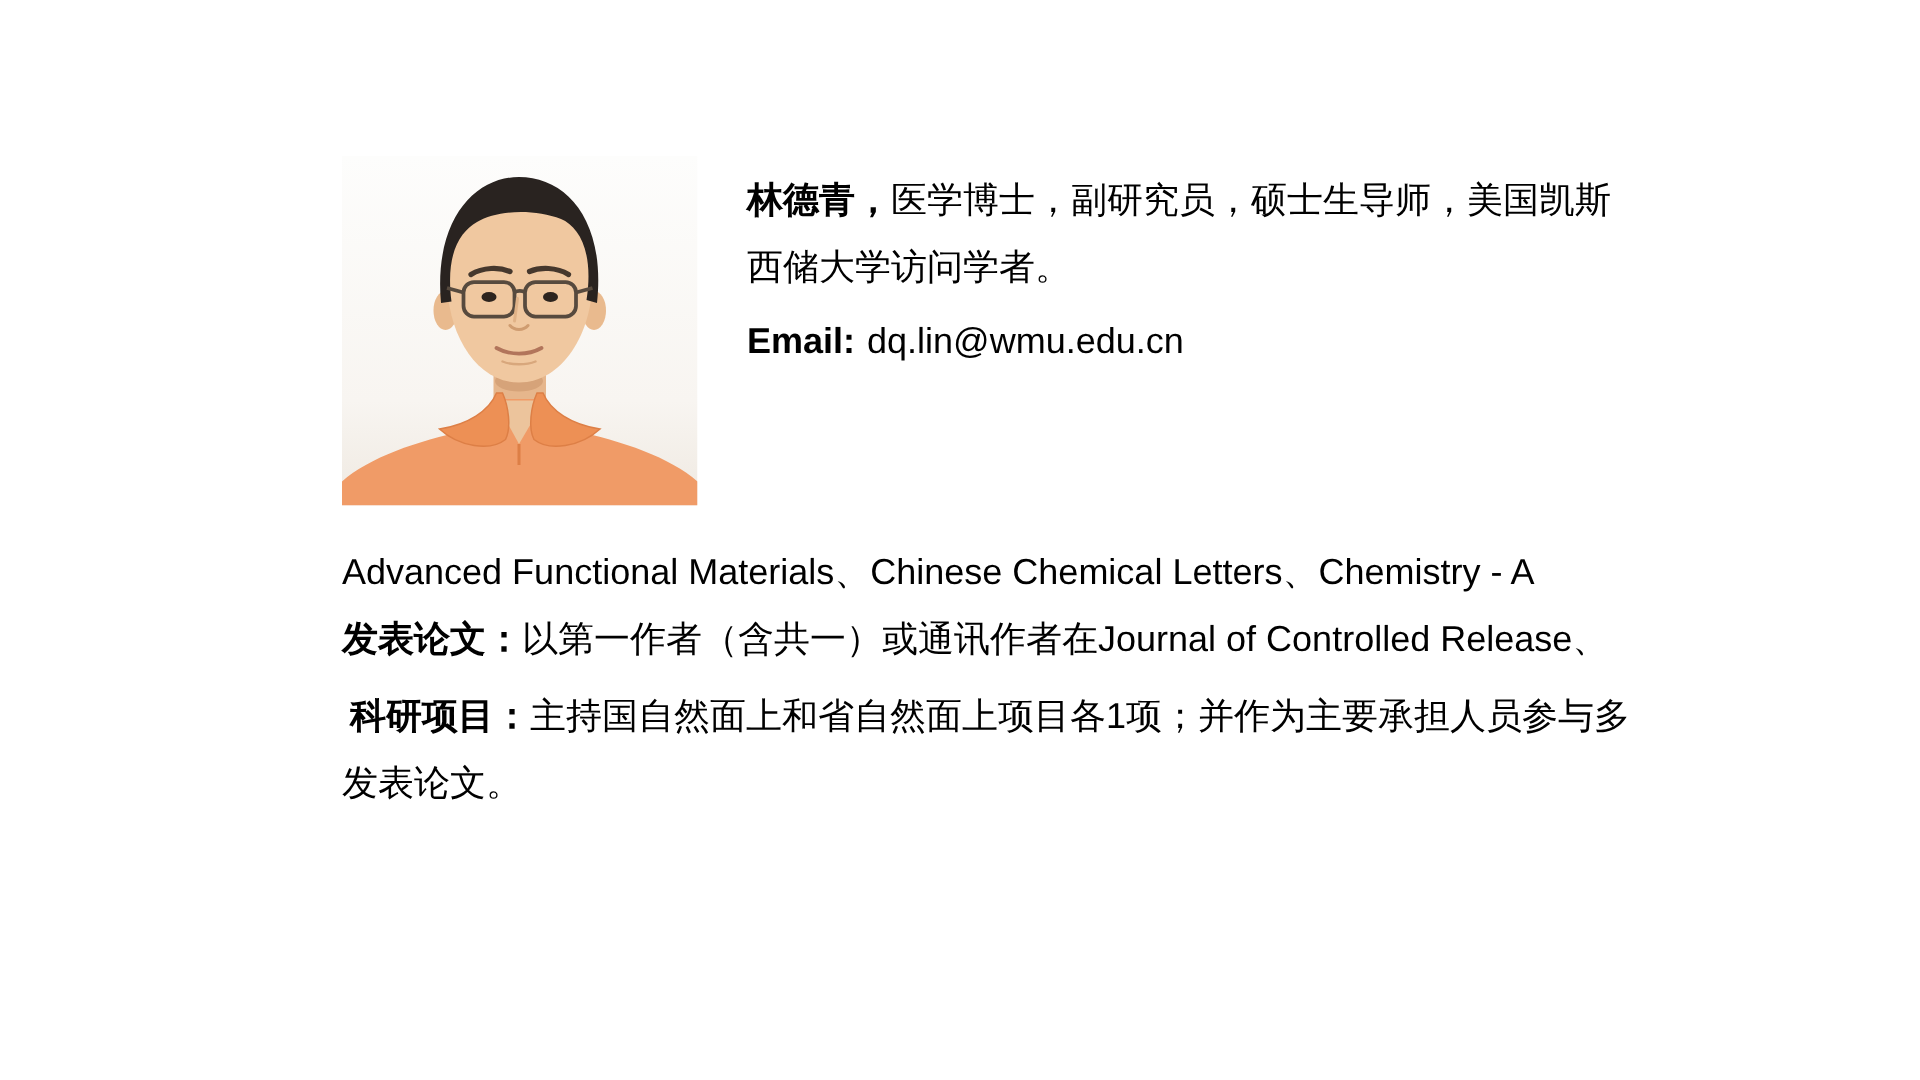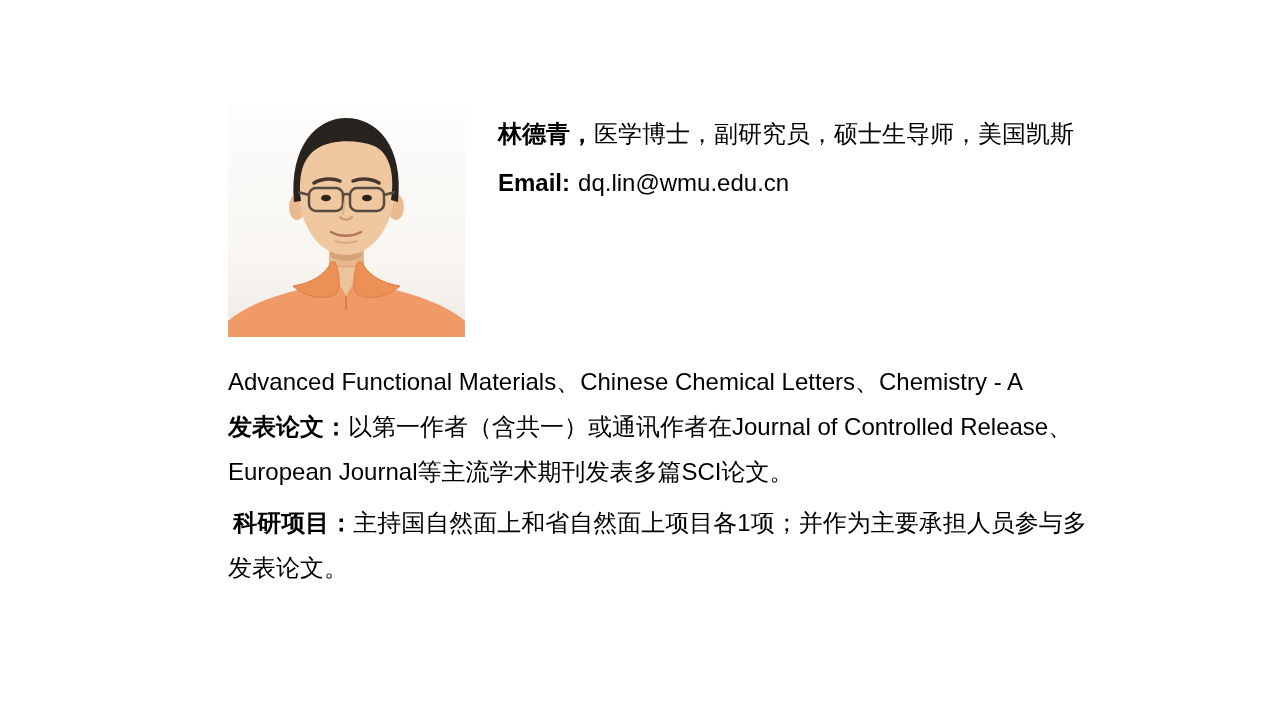--- a/index.html
+++ b/index.html
@@ -123,34 +123,34 @@
 
           <path d="M103,128 C112,133 124,133 133,128" fill="none" stroke="#b2755b" stroke-width="2.5" stroke-linecap="round"></path>
           <path d="M107,137 C113,139.5 123,139.5 129,137" fill="none" stroke="#d8a77c" stroke-width="1.6" stroke-linecap="round"></path>
         </svg>
       </div>
 
       <div class="bio">
         <div class="line">
           <strong>林德青，</strong><span>医学博士，副研究员，硕士生导师，美国凯斯</span>
         </div>
+        <div class="line">西储大学访问学者。</div>
 
 
         <div class="line email-line">
           <strong>Email:</strong><span class="email-value">dq.lin@wmu.edu.cn</span>
         </div>
       </div>
     </div>
 
     <div class="details">
       <div class="line">Advanced Functional Materials、Chinese Chemical Letters、Chemistry - A</div>
       <div class="line">
         <strong>发表论文：</strong><span>以第一作者（含共一）或通讯作者在Journal of Controlled Release、</span>
       </div>
-      <div class="line">European Journal等主流学术期刊发表多篇SCI论文。</div>
 
       <div class="line para-gap">
         <strong>科研项目：</strong><span>主持国自然面上和省自然面上项目各1项；并作为主要承担人员参与多</span>
       </div>
       <div class="line">发表论文。</div>
     </div>
 
   </div>
 </div>
 

